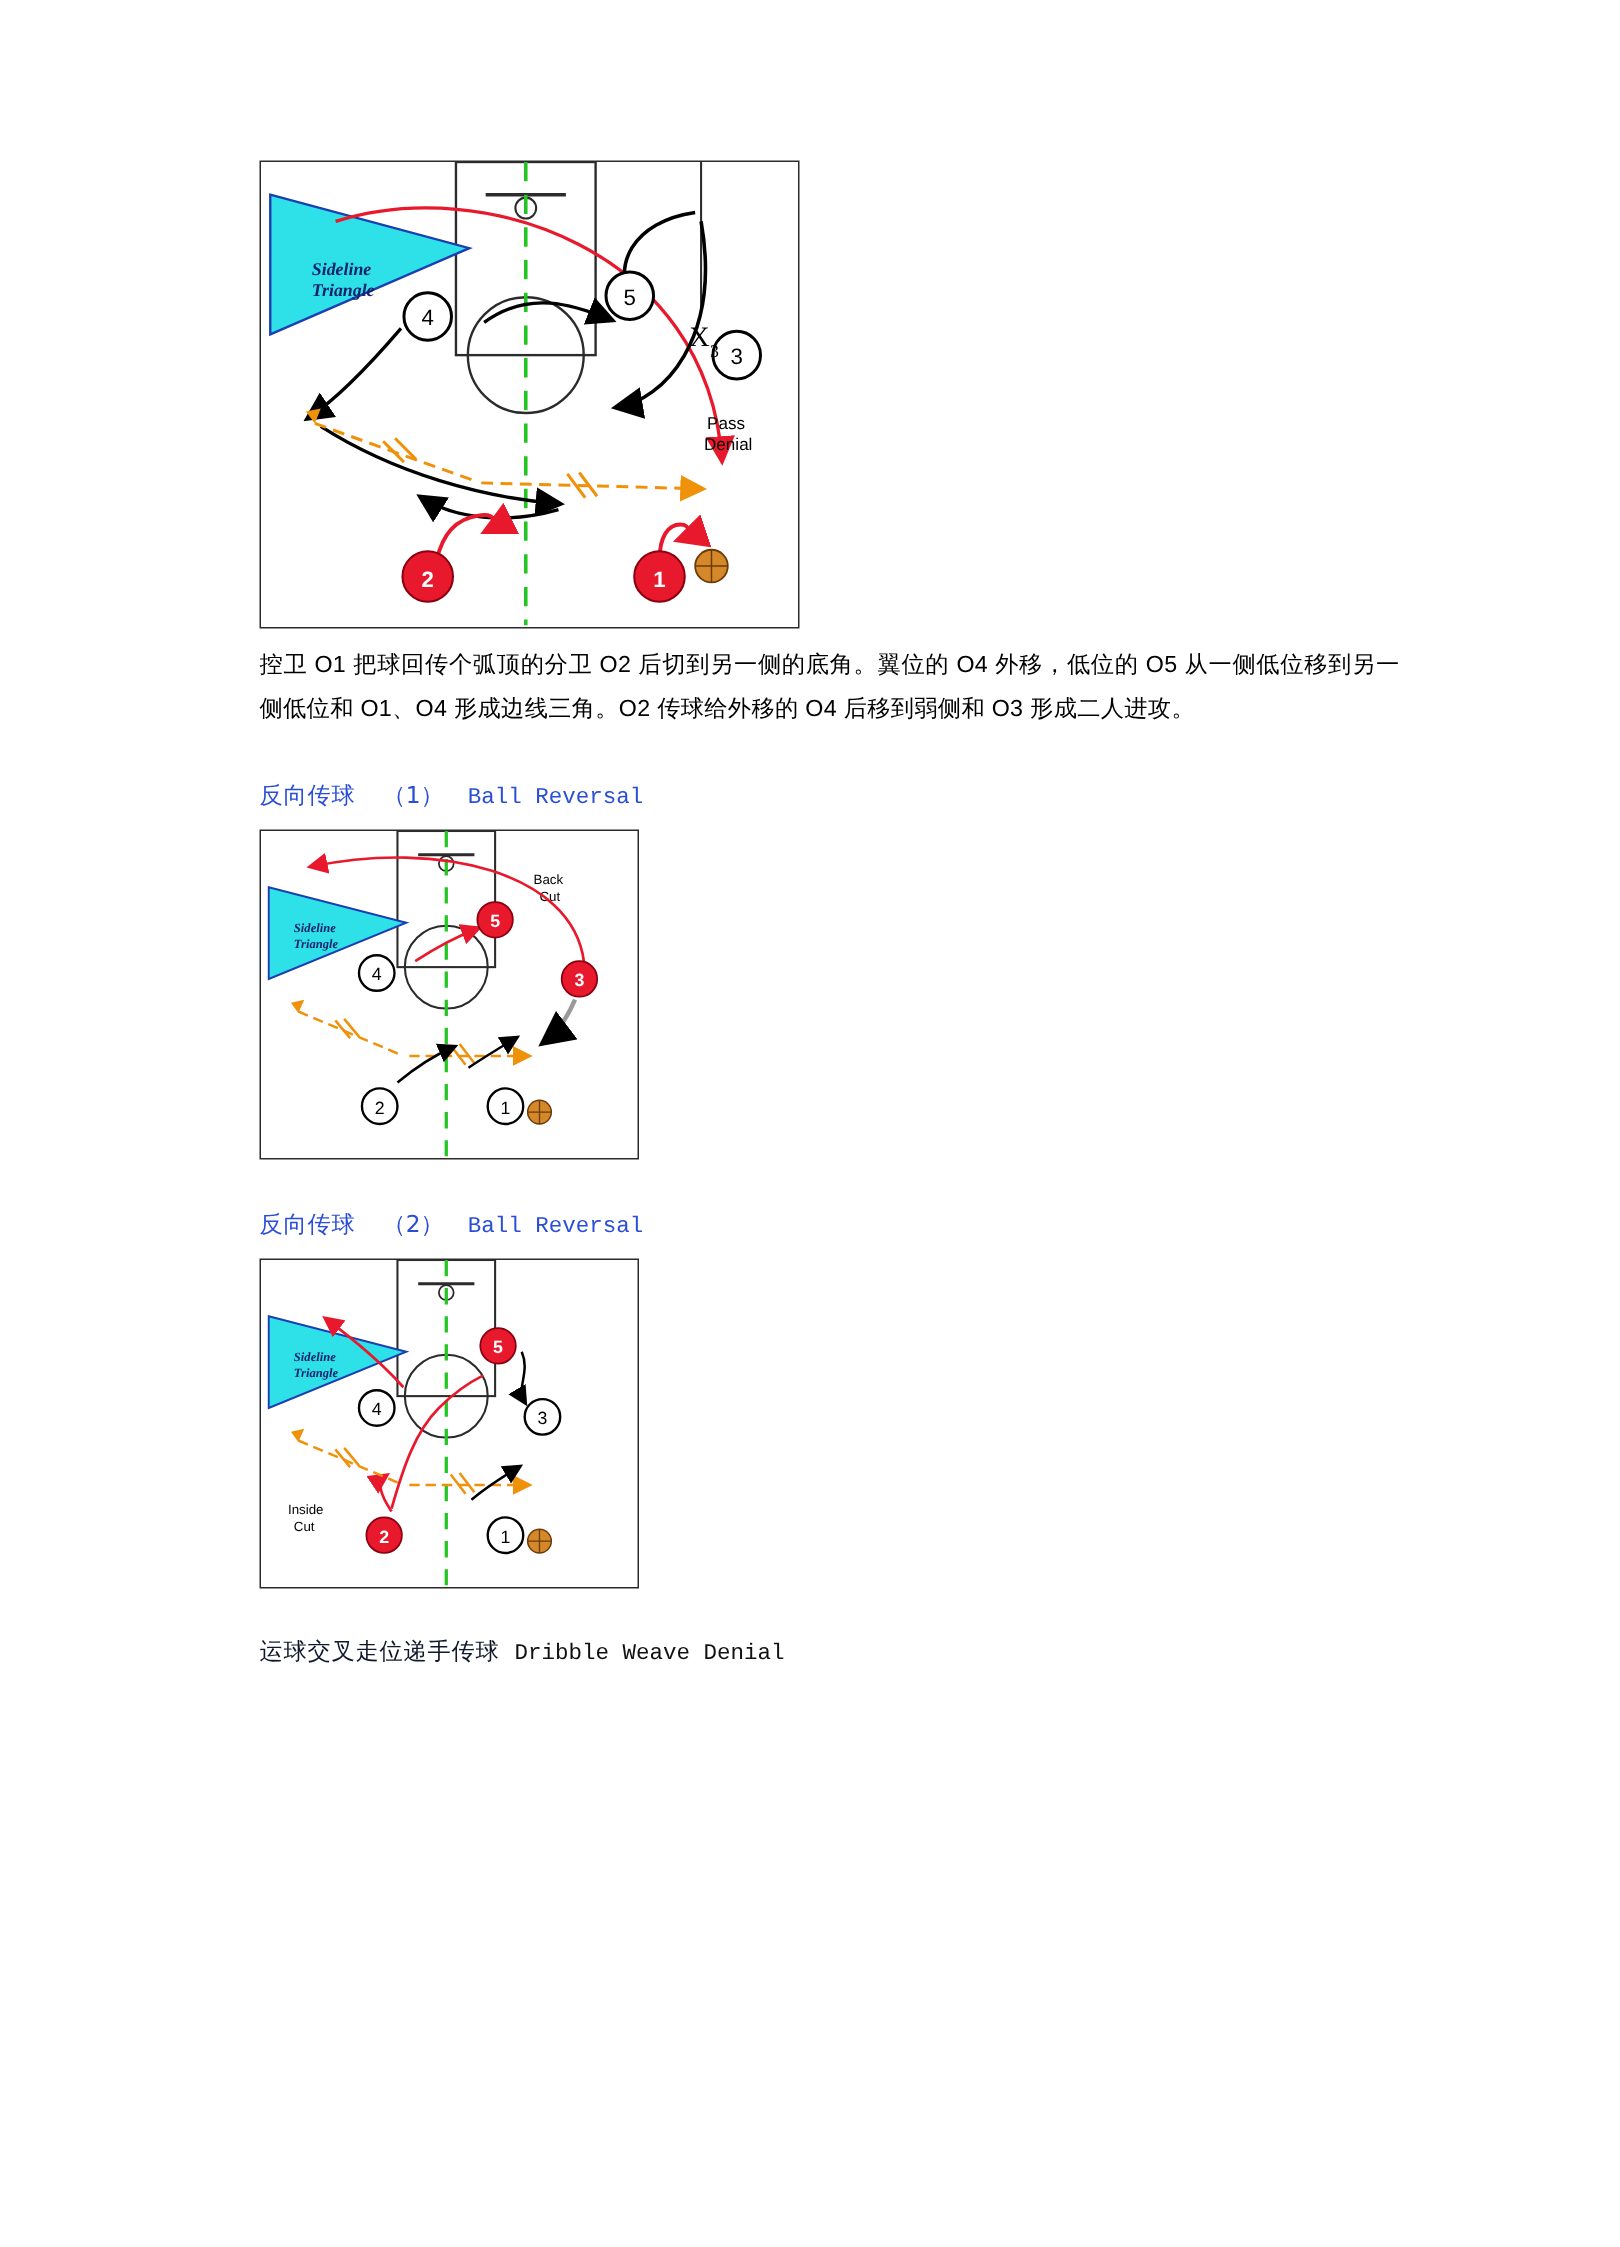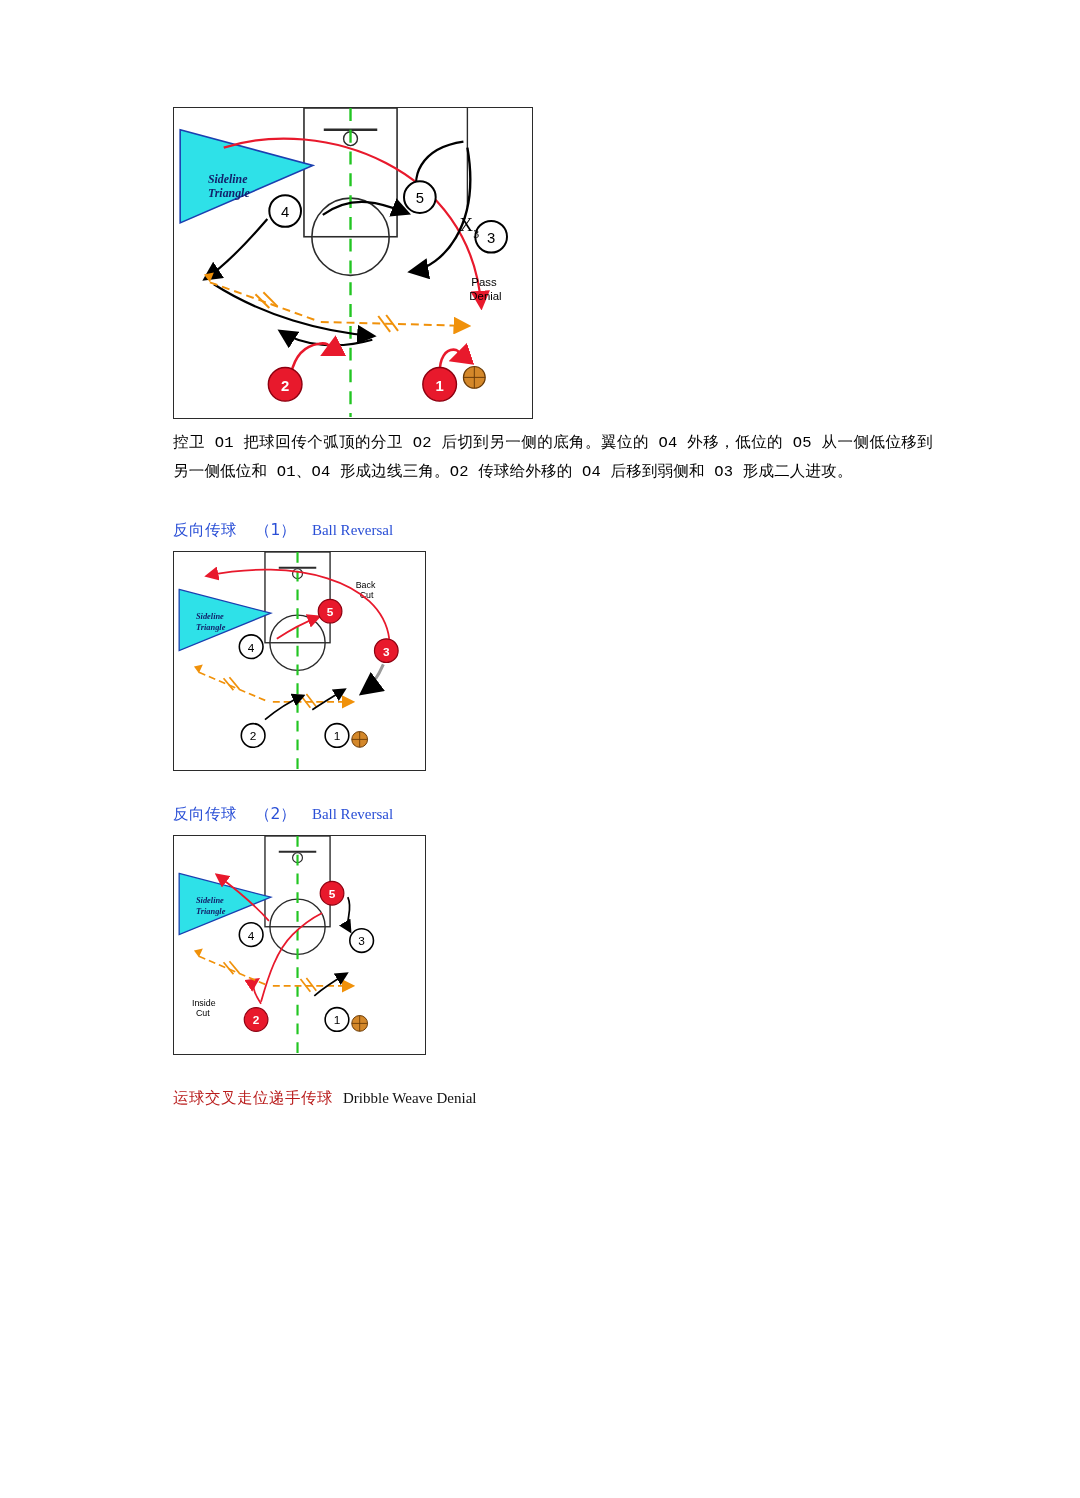--- a/index.html
+++ b/index.html
@@ -24,21 +24,21 @@
   .content {
     position: absolute;
     left: 163px;
     top: 107px;
     width: 760px;
     margin-left: 10px;
   }
 
   
   .para {
-    font-family: Liberation Mono, monospace;
+    font-family: Liberation Sans, sans-serif;
     font-size: 15.5px;
     line-height: 29px;
     color: #000000;
     letter-spacing: 0.2px;
     text-align: justify;
     margin: 10px 0 0 0;
   }
 
   
   .heading {
@@ -52,25 +52,25 @@
     font-family: Liberation Sans, sans-serif;
     letter-spacing: 0.5px;
   }
   .heading .num {
     color: #2a4fd6;
     font-family: "DejaVu Sans", "Liberation Sans", sans-serif;
     margin-left: 18px;
   }
   .heading .en {
     color: #2a4fd6;
-    font-family: Liberation Serif, serif;
+    font-family: Liberation Mono, monospace;
     margin-left: 16px;
     font-size: 15px;
   }
-  .heading.green .cn { color: #b91c1c; text-align: right; }
+  .heading.green .cn { color: #0f172a; text-align: right; }
   .heading.green .en { color: #111111; margin-left: 10px; }
 
   
   .diagram-wrap {
     position: relative;
   }
   .court {
     position: relative;
     border: 1.5px solid #2b2b2b;
     background: #ffffff;

